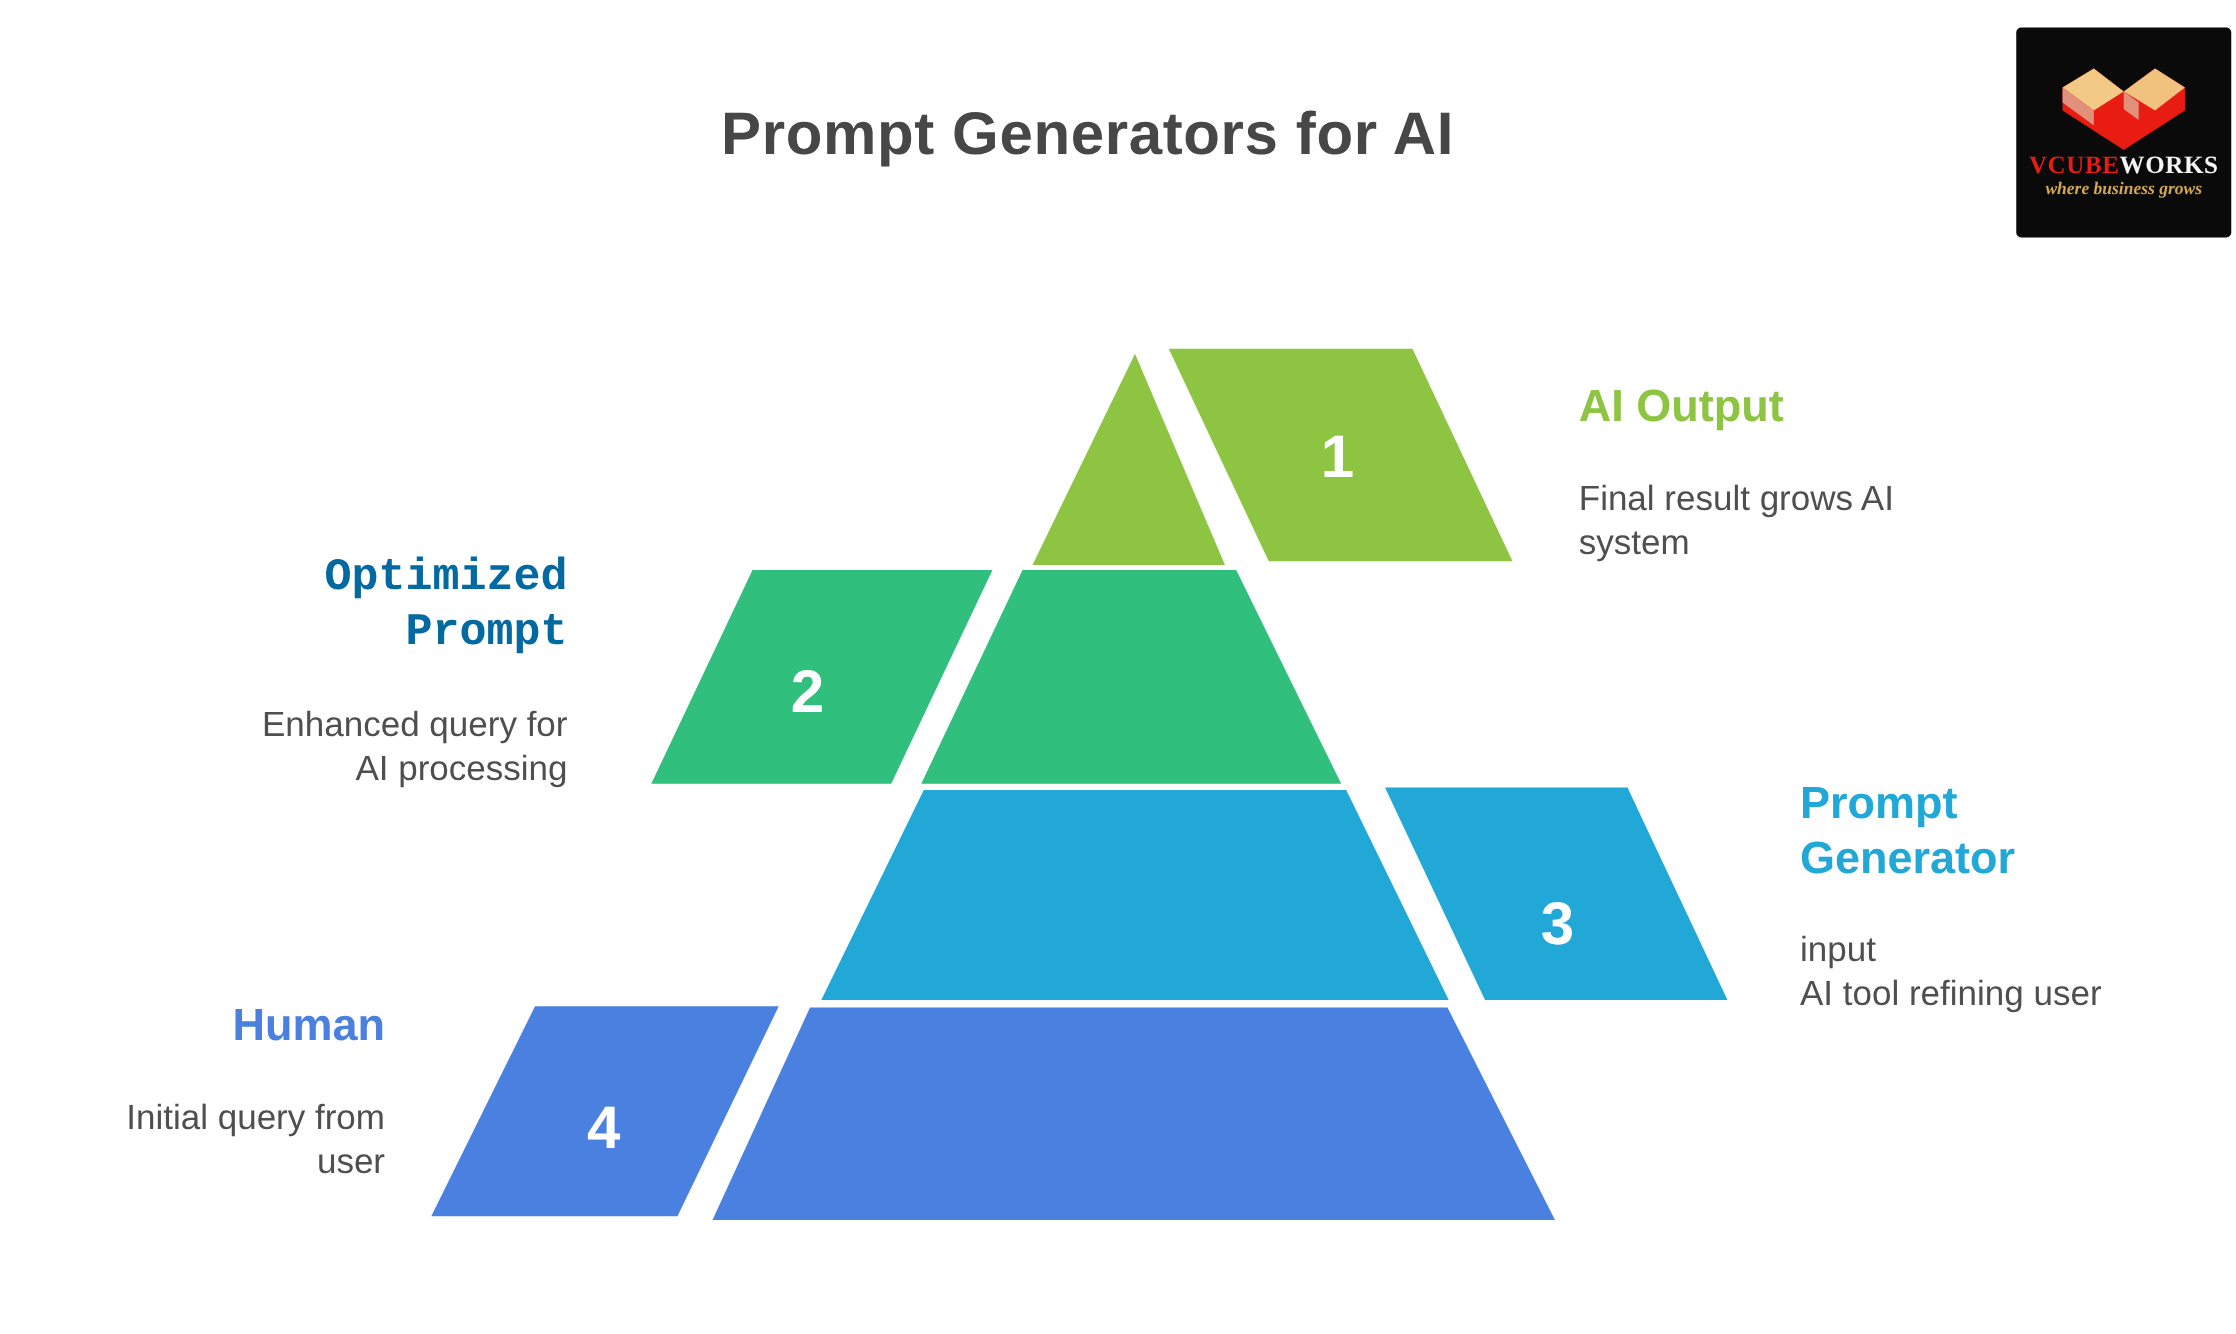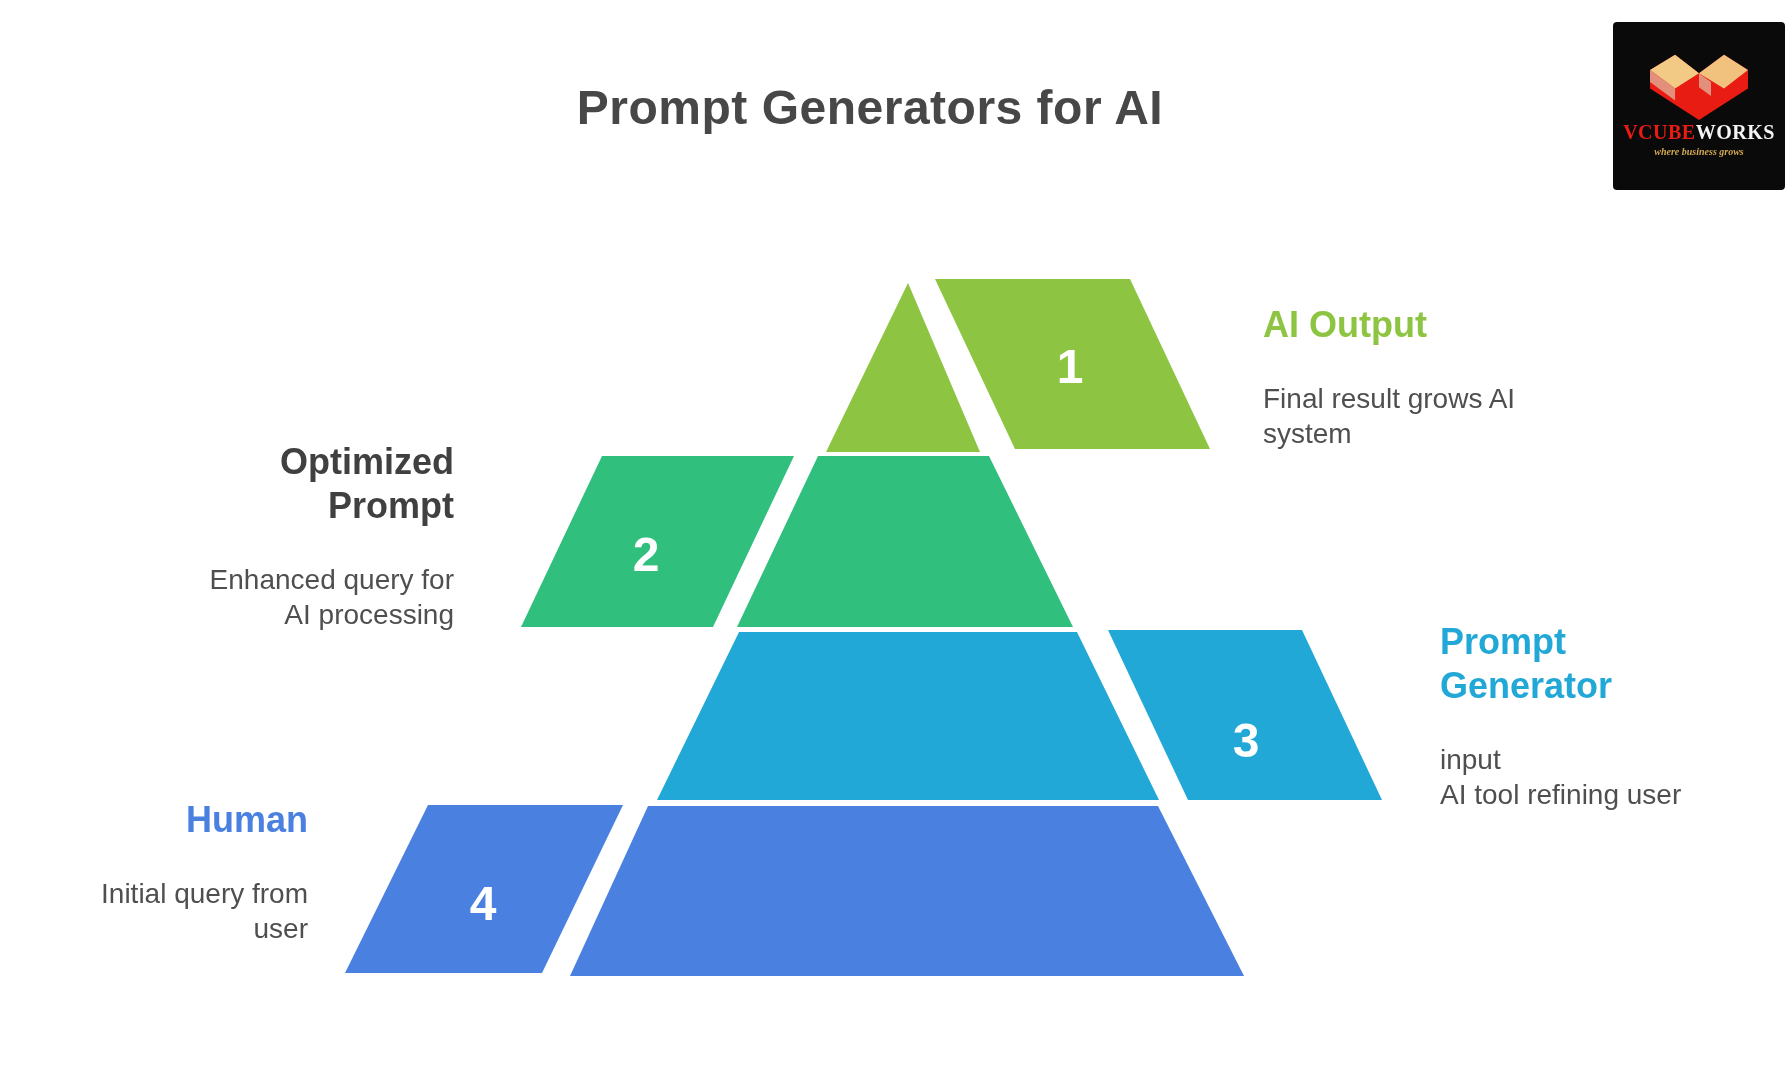--- a/index.html
+++ b/index.html
@@ -13,36 +13,36 @@
   }
   svg.pyramid{position:absolute;left:0;top:0;}
   .seg-number{
     position:absolute;transform:translate(-50%,-50%);
     color:#ffffff;font-size:48px;font-weight:700;
   }
   .label-block{position:absolute;}
   .label-block.align-right{text-align:right;}
   .label-title{font-size:36px;font-weight:700;line-height:44px;}
   .label-desc{font-size:28px;font-weight:400;line-height:35px;color:#4f4f4f;margin-top:34px;}
-  .c-lv0{color:#8dc441;} .c-lv1{color:#404040;} .c-lv2{color:#22a8d7;} .c-lv3{color:#4a80e0;}
+  .c-lv0{color:#8dc441;} .c-lv1{color:#0369a1;font-family:Liberation Mono, monospace;} .c-lv2{color:#22a8d7;} .c-lv3{color:#4a80e0;}
   
   .logo{
     position:absolute;left:1613px;top:22px;width:172px;height:168px;
     background:#0a0a0a;border-radius:4px;text-align:center;
   }
   .logo svg{display:block;margin:24px auto 0 auto;}
   .logo-brand{
     font-family:"Liberation Serif", serif;font-weight:700;font-size:20px;
     line-height:20px;letter-spacing:.5px;margin-top:2px;white-space:nowrap;
   }
   .logo-brand .brand-red{color:#e81c12;}
   .logo-brand .brand-white{color:#f5f5f5;}
   .logo-tagline{
     font-family:"Liberation Serif", serif;font-style:italic;font-weight:700;
-    font-size:10px;line-height:14px;color:#d2a852;margin-top:3px;white-space:nowrap;
+    font-size:14px;line-height:14px;color:#d2a852;margin-top:3px;white-space:nowrap;
   }
 </style>
 </head>
 <body>
 
 <div class="canvas">
 
   <div class="main-title">Prompt Generators for AI</div>
 
   <svg class="pyramid" width="1789" height="1067" viewBox="0 0 1789 1067">

